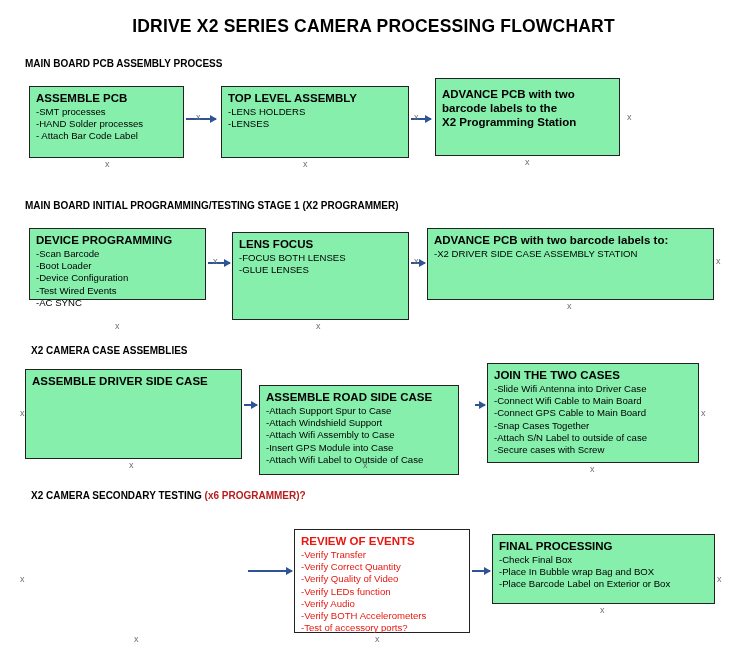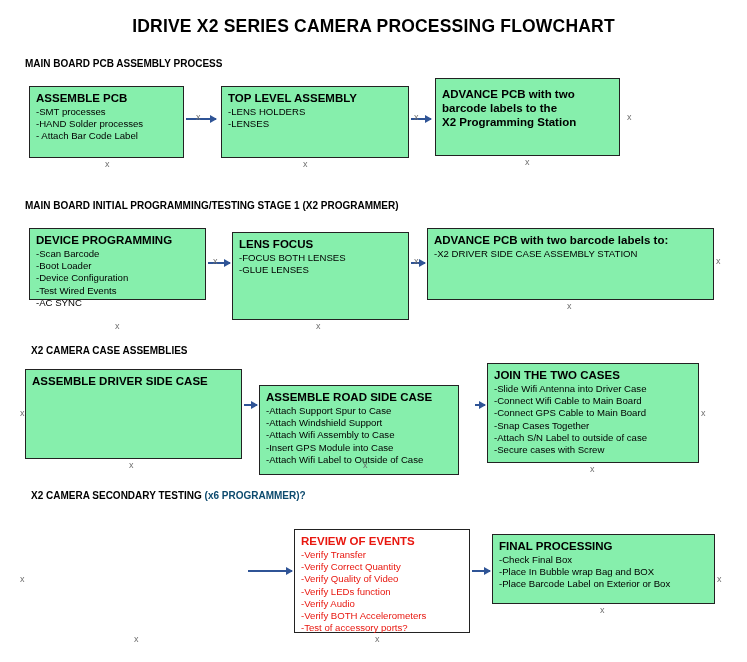--- a/index.html
+++ b/index.html
@@ -32,21 +32,21 @@
     letter-spacing: 0.2px;
   }
 
   .section-head {
     position: absolute;
     font-size: 10px;
     font-weight: bold;
     white-space: nowrap;
   }
   .section-head .accent {
-    color: #0c4a6e;
+    color: #b91c1c;
   }
 
   .box {
     position: absolute;
     background: #86efac;
     border: 1px solid #222;
     box-sizing: border-box;
     padding: 4px 5px 3px 6px;
   }
   .box.white {

